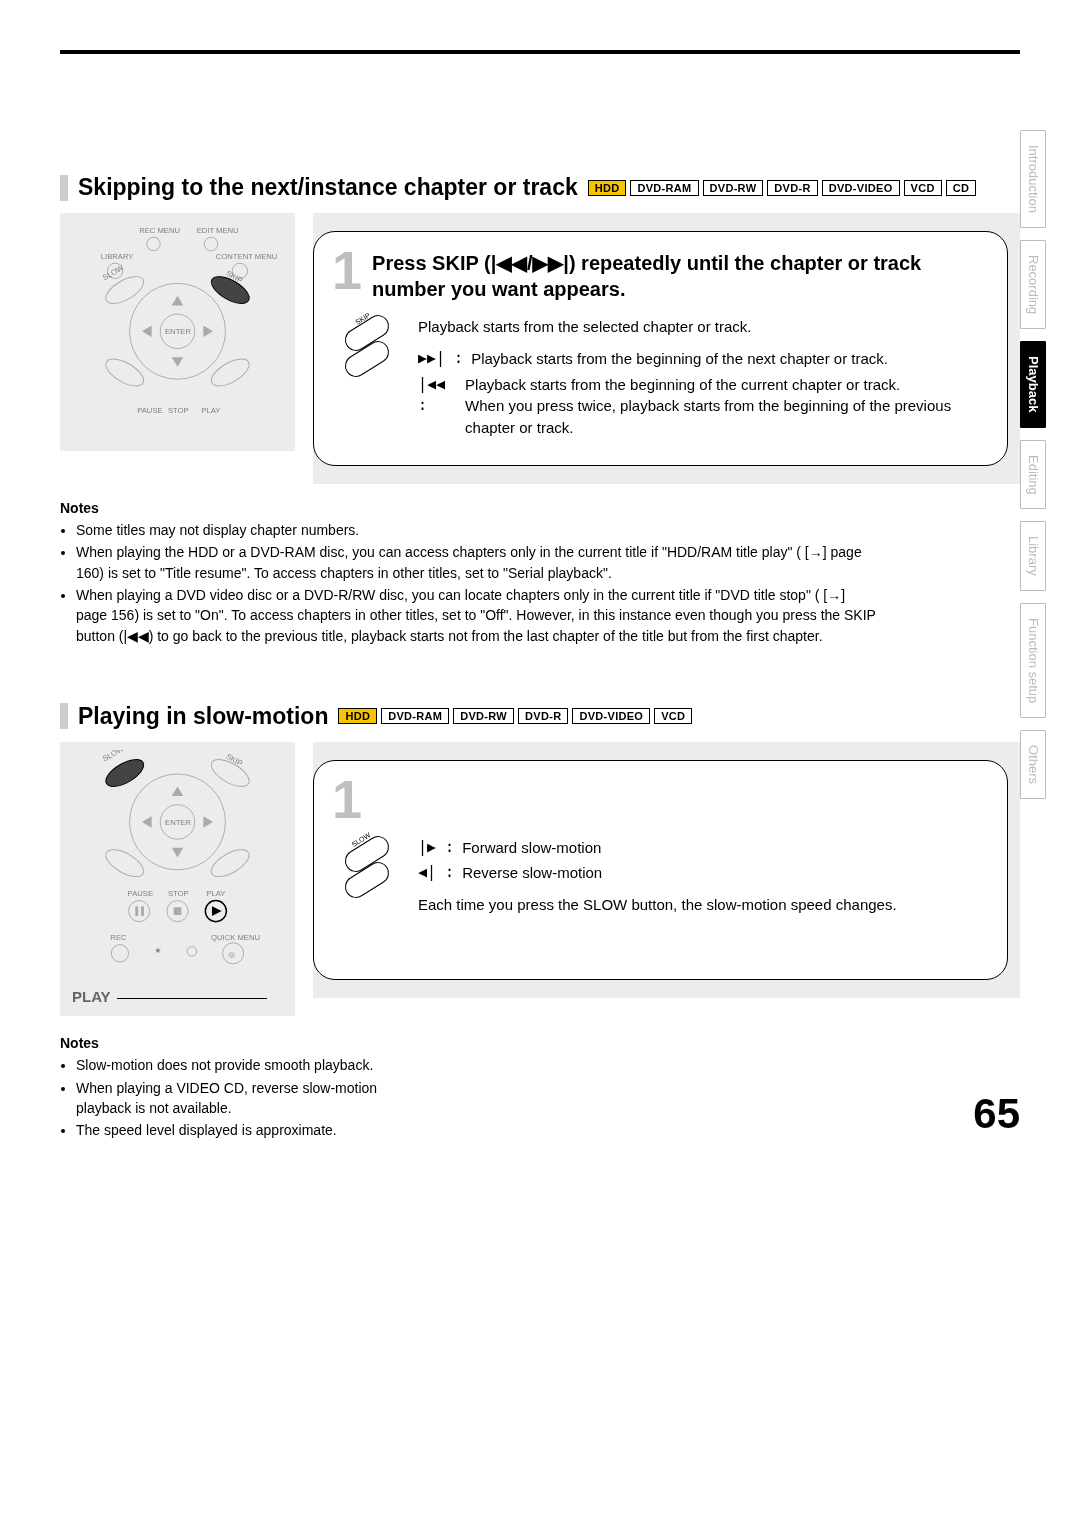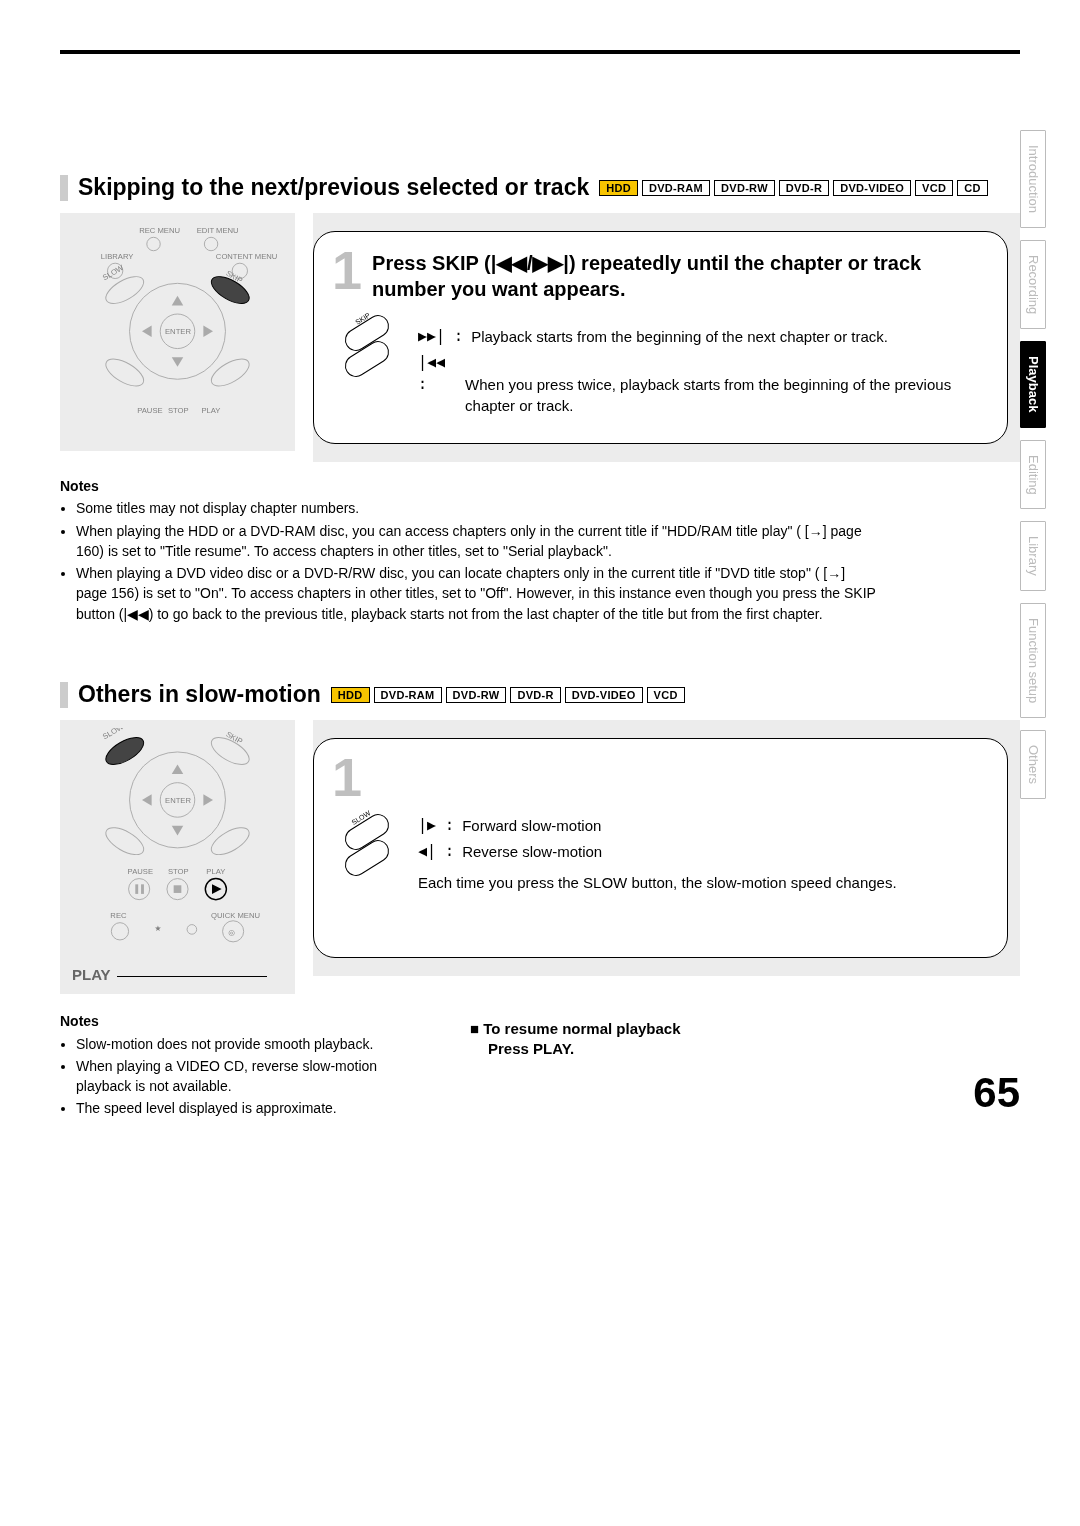--- a/index.html
+++ b/index.html
@@ -201,21 +201,21 @@
     <div class="tab">Recording</div>
     <div class="tab active">Playback</div>
     <div class="tab">Editing</div>
     <div class="tab">Library</div>
     <div class="tab">Function setup</div>
     <div class="tab">Others</div>
   </div>
 
   <div class="section-title-row">
     <div class="leading-bar"></div>
-    <div class="section-title">Skipping to the next/previous selected or track</div>
+    <div class="section-title">Skipping to the next/instance chapter or track</div>
     <div class="media-badges">
       <span class="badge hdd">HDD</span>
       <span class="badge">DVD-RAM</span>
       <span class="badge">DVD-RW</span>
       <span class="badge">DVD-R</span>
       <span class="badge">DVD-VIDEO</span>
       <span class="badge">VCD</span>
       <span class="badge">CD</span>
     </div>
   </div>
@@ -261,29 +261,30 @@
         </div>
         <div class="step-body">
           <div class="button-icon">
             <div class="diag-btn">
               <span class="diag-txt" style="top:-6px;left:18px;transform:rotate(-32deg);">SKIP</span>
               <div class="oval top"></div>
               <div class="oval bot"></div>
             </div>
           </div>
           <div>
+            <div>Playback starts from the selected chapter or track.</div>
             <div style="height:10px"></div>
             <div class="sym-row">
               <span class="play-sym">▶▶| :</span>
               <span>Playback starts from the beginning of the next chapter or track.</span>
             </div>
             <div class="sym-row">
               <span class="play-sym">|◀◀ :</span>
               <span>
-                <br>
+                <span>Playback starts from the beginning of the current chapter or track.</span><br>
                 <span>When you press twice, playback starts from the beginning of the previous chapter or track.</span>
               </span>
             </div>
           </div>
         </div>
       </div>
     </div>
   </div>
 
   <div class="notes-block">
@@ -292,21 +293,21 @@
       <li>Some titles may not display chapter numbers.</li>
       <li>When playing the HDD or a DVD-RAM disc, you can access chapters only in the current title if "HDD/RAM title play" ( [→] page 160) is set to "Title resume". To access chapters in other titles, set to "Serial playback".</li>
       <li>When playing a DVD video disc or a DVD-R/RW disc, you can locate chapters only in the current title if "DVD title stop" ( [→] page 156) is set to "On".  To access chapters in other titles, set to "Off".  However, in this instance even though you press the SKIP button (|◀◀) to go back to the previous title, playback starts not from the last chapter of the title but from the first chapter.</li>
     </ul>
   </div>
 
   <div class="section-gap"></div>
 
   <div class="section-title-row">
     <div class="leading-bar"></div>
-    <div class="section-title">Others in slow-motion</div>
+    <div class="section-title">Playing in slow-motion</div>
     <div class="media-badges">
       <span class="badge hdd">HDD</span>
       <span class="badge">DVD-RAM</span>
       <span class="badge">DVD-RW</span>
       <span class="badge">DVD-R</span>
       <span class="badge">DVD-VIDEO</span>
       <span class="badge">VCD</span>
     </div>
   </div>
 
@@ -381,20 +382,16 @@
 
   <div class="lower-cols">
     <div class="notes-block" style="max-width:360px;">
       <div class="notes-title">Notes</div>
       <ul>
         <li>Slow-motion does not provide smooth playback.</li>
         <li>When playing a VIDEO CD, reverse slow-motion playback is not available.</li>
         <li>The speed level displayed is approximate.</li>
       </ul>
     </div>
-    <div class="resume-block">
-      <div><span class="sq">■ </span><b>To resume normal playback</b></div>
-      <div style="margin-left:18px;margin-top:3px;"><b>Press PLAY.</b></div>
-    </div>
   </div>
 
   <div class="page-number">65</div>
 </div>
 
 </body></html>

